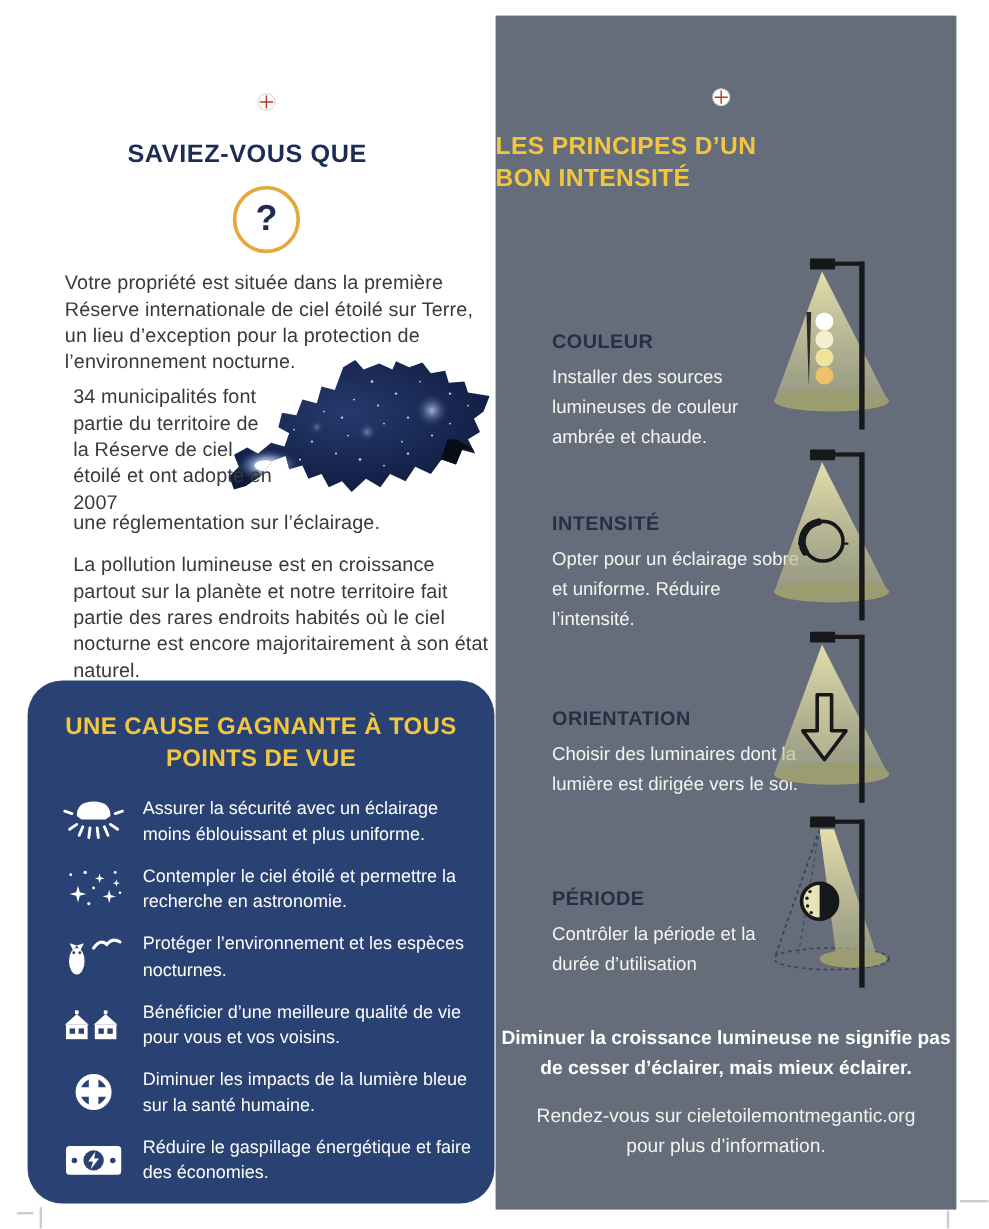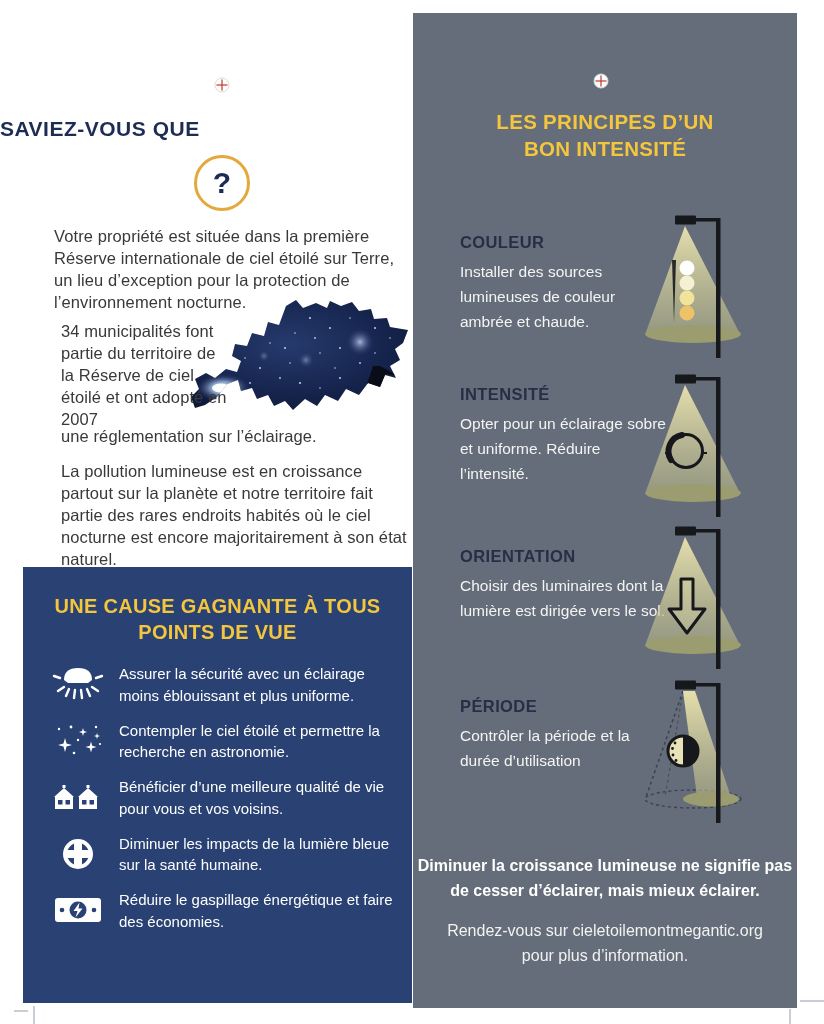--- a/index.html
+++ b/index.html
@@ -6,52 +6,52 @@
   html,body { background:#ffffff; }
   .page {
     position:relative; width:824px; height:1024px; background:#ffffff;
     font-family:"Liberation Sans", sans-serif; overflow:hidden;
   }
   .abs { position:absolute; }
 
   
   .reg-mark { width:16px; height:16px; }
   .title-left {
-    left:0; top:117px; width:412px; 
+    left:0; top:117px; width:412px; text-align:center;
     color:#1d2c55; font-size:21px; font-weight:800; letter-spacing:.5px;
   }
   .q-circle {
     left:194px; top:155px; width:56px; height:56px; border:3px solid #e4a83c;
     border-radius:50%; display:flex; align-items:center; justify-content:center;
     color:#1d2c55; font-size:30px; font-weight:800;
   }
   .body-par { color:#39393b; font-size:16.5px; line-height:1.33; letter-spacing:.1px; }
   .para1 { left:54px; top:226px; width:352px; }
   .para2-wrap { left:61px; top:293px; width:351px; height:160px; }
   .map-svg { position:absolute; right:0; top:5px; width:222px; height:122px; }
   .para2a { position:absolute; left:0; top:28px; width:172px; }
   .para2b { position:absolute; left:0; top:133px; width:351px; }
   .para3 { left:61px; top:461px; width:352px; }
 
   
-  .cause-box { left:23px; top:567px; width:389px; height:436px; background:#2a4273; }
+  .cause-box { left:23px; top:567px; width:389px; height:436px; background:#2a4273;border-radius:29px; }
   .cause-title { padding-top:26px; text-align:center; color:#f3c63e;
     font-size:20px; font-weight:800; line-height:1.3; letter-spacing:.3px; }
   .cause-title div { white-space:nowrap; }
   .cause-list { margin-top:18px; }
   .cause-item { display:flex; align-items:flex-start; margin:0 11px 13px 26px; min-height:42px; }
   .cause-icon { flex:0 0 58px; display:flex; justify-content:center; margin-right:12px; margin-top:0; }
   .cause-text { width:278px; color:#fdfdfd; font-size:15px; line-height:1.45; }
 
   
   .panel { left:413px; top:13px; width:384px; height:995px; background:#646d79; }
-  .panel-title { position:absolute; left:0; top:96px; width:100%; text-align:center;
+  .panel-title { position:absolute; left:0; top:96px; width:100%; text-align:left;
     color:#f3c63e; font-size:20.5px; font-weight:800; line-height:1.3; letter-spacing:.3px; }
   .panel-title div { white-space:nowrap; }
-  .section { position:absolute; left:47px; width:210px; }
+  .section { position:absolute; left:47px; width:210px;margin-top:43px; }
   .section h3 { color:#262f45; font-size:16.5px; font-weight:800; letter-spacing:.4px; margin-bottom:7px; }
   .section p { color:#f4f4f2; font-size:15.5px; line-height:1.62; }
   .section .note { font-size:13.5px; line-height:1.5; width:190px; }
   .s1 { top:220px; } .s2 { top:372px; } .s3 { top:534px; } .s4 { top:684px; }
   .s4 p.main { width:175px; }
   .lamp { position:absolute; left:222px; width:120px; height:160px; }
   .l1 { top:197px; } .l2 { top:356px; } .l3 { top:508px; } .l4 { top:662px; }
   .panel-footer-bold { position:absolute; left:0; top:841px; width:100%; text-align:center;
     color:#ffffff; font-size:16px; font-weight:800; line-height:1.55; }
   .panel-footer { position:absolute; left:0; top:906px; width:100%; text-align:center;
@@ -187,20 +187,33 @@
               <circle cx="19" cy="7" r="1.4"></circle>
               <circle cx="26" cy="20" r="1.2"></circle>
             <circle cx="44" cy="7" r="1.2"></circle>
               <circle cx="22" cy="33" r="1.3"></circle>
               <circle cx="48" cy="24" r="1.1"></circle>
           </svg>
         </span>
         <span class="cause-text">Contempler le ciel étoilé et permettre la recherche en astronomie.</span>
       </div>
 
+      <div class="cause-item">
+        <span class="cause-icon">
+          <svg width="52" height="42" viewBox="0 0 52 42">
+            <polygon points="6,10 9,16 12,12" fill="#ffffff"></polygon>
+            <polygon points="18,10 15,16 12,12" fill="#ffffff"></polygon>
+            <ellipse cx="12" cy="25" rx="6.5" ry="11" fill="#ffffff"></ellipse>
+            <circle cx="9.5" cy="18" r="1.2" fill="#2a4273"></circle>
+              <circle cx="14.5" cy="18" r="1.2" fill="#2a4273"></circle>
+            <path d="M26,14 Q32,6 37,11 Q42,5 48,9" stroke="#ffffff" stroke-width="2.6" fill="none" stroke-linecap="round"></path>
+          </svg>
+        </span>
+        <span class="cause-text">Protéger l’environnement et les espèces nocturnes.</span>
+      </div>
 
       <div class="cause-item">
         <span class="cause-icon">
           <svg width="52" height="42" viewBox="0 0 52 42">
             <g fill="#ffffff">
               <rect x="10.5" y="9" width="3" height="3"></rect>
               <polygon points="2,21 12,12 22,21"></polygon>
               <rect x="3" y="21" width="18" height="12"></rect>
               <rect x="34.5" y="9" width="3" height="3"></rect>
               <polygon points="26,21 36,12 46,21"></polygon>

